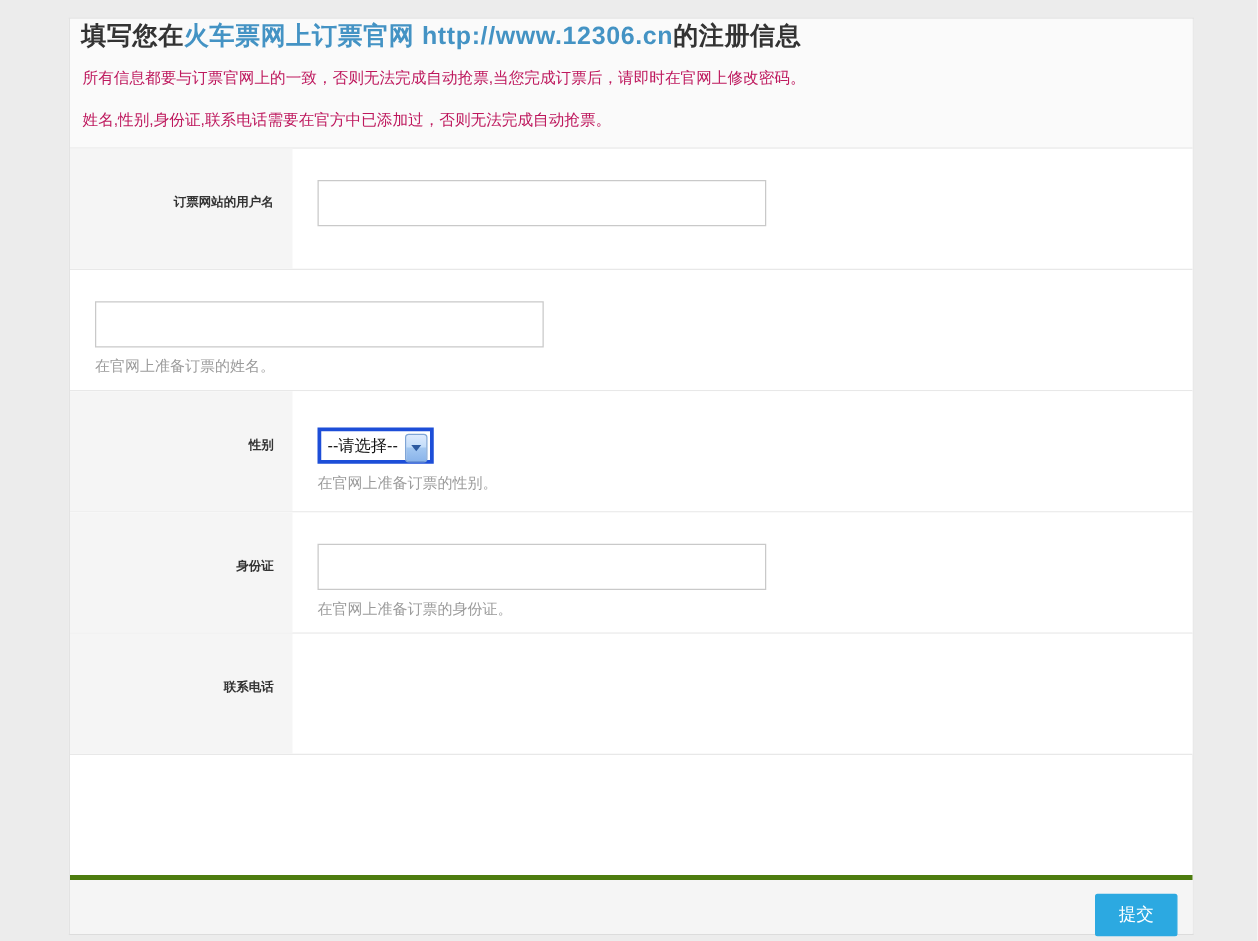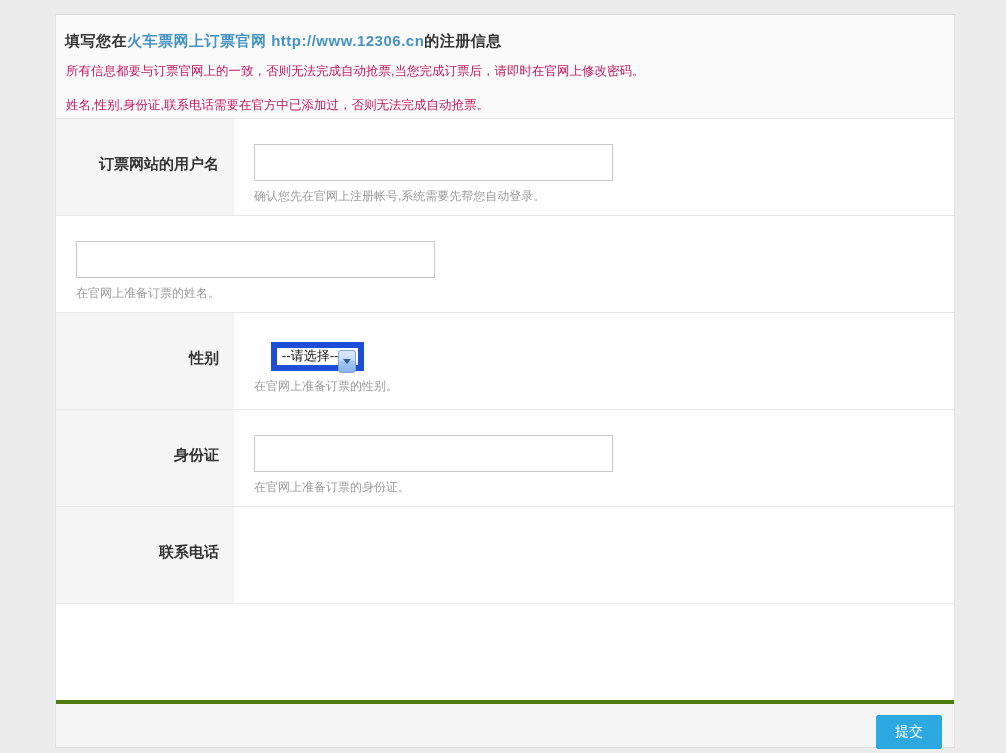--- a/index.html
+++ b/index.html
@@ -19,22 +19,21 @@
     border-left-color:#e3e3e3;
     border-right-color:#e3e3e3;
   }
   .card-header {
     height:104px;
     background:#fafafa;
     border-bottom:1px solid #e6e6e6;
     padding-left:9px;
   }
   .page-title {
-    padding-top:17px;
-    font-size:15px;
+    font-size:20px;
     font-weight:bold;
     color:#333333;
     letter-spacing:0.5px;
   }
   .title-link { color:#4493c4; cursor:pointer; }
   .note { font-size:12.5px; color:#be185d; padding-left:1px; }
   .note-1 { margin-top:12px; }
   .note-2 { margin-top:17px; }
 
   .form-row {
@@ -42,47 +41,46 @@
     height:97px;
     border-bottom:1px solid #e8e8e8;
     background:#ffffff;
   }
   .row-label {
     width:178px;
     flex:0 0 178px;
     background:#f5f5f5;
     text-align:right;
     padding:36px 15px 0 0;
-    font-size:15px;
+    font-size:10px;
     font-weight:bold;
     color:#333333;
   }
   .row-content { flex:1; padding:25px 0 0 20px; }
   .text-input {
     display:block;
     width:359px; height:37px;
     border:1px solid #c9c9c9;
     background:#ffffff;
     font-size:14px;
     padding:0 8px;
     font-family:"Liberation Sans", sans-serif;
     outline:none;
   }
   .hint { margin-top:7px; font-size:12px; color:#9b9b9b; }
 
   .select-box {
     margin-top:4px;
     width:93px; height:29px;
-    border:6px solid #1d4ed8;
+    border:3px solid #1d4ed8;
     background:#ffffff;
     position:relative;
     display:flex;
-    align-items:flex-end;
+    align-items:center;
     cursor:default;
-    margin-left:17px;
   }
   .select-value {
     font-size:13px;
     color:#111111;
     padding-left:5px;
     white-space:nowrap;
   }
   .select-arrow {
     position:absolute;
     right:2px; top:2px;
@@ -129,21 +127,20 @@
   <div class="card-header">
     <div class="page-title"><span>填写您在</span><span class="title-link">火车票网上订票官网 http://www.12306.cn</span><span>的注册信息</span></div>
     <div class="note note-1">所有信息都要与订票官网上的一致，否则无法完成自动抢票,当您完成订票后，请即时在官网上修改密码。</div>
     <div class="note note-2">姓名,性别,身份证,联系电话需要在官方中已添加过，否则无法完成自动抢票。</div>
   </div>
 
   <div class="form-row">
     <div class="row-label">订票网站的用户名</div>
     <div class="row-content">
       <input type="text" class="text-input" style="">
-      <div class="hint">确认您先在官网上注册帐号,系统需要先帮您自动登录。</div>
     </div>
   </div>
 
 
   <div class="form-row">
     <div class="row-content">
       <input type="text" class="text-input" style="">
       <div class="hint">在官网上准备订票的姓名。</div>
     </div>
   </div>

